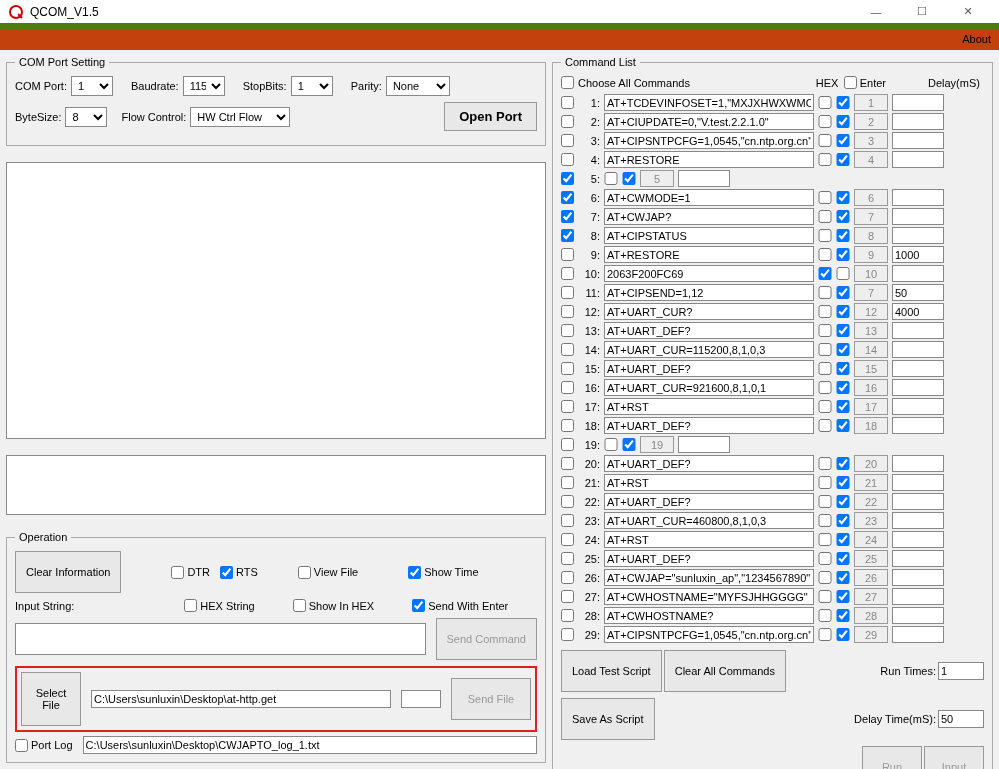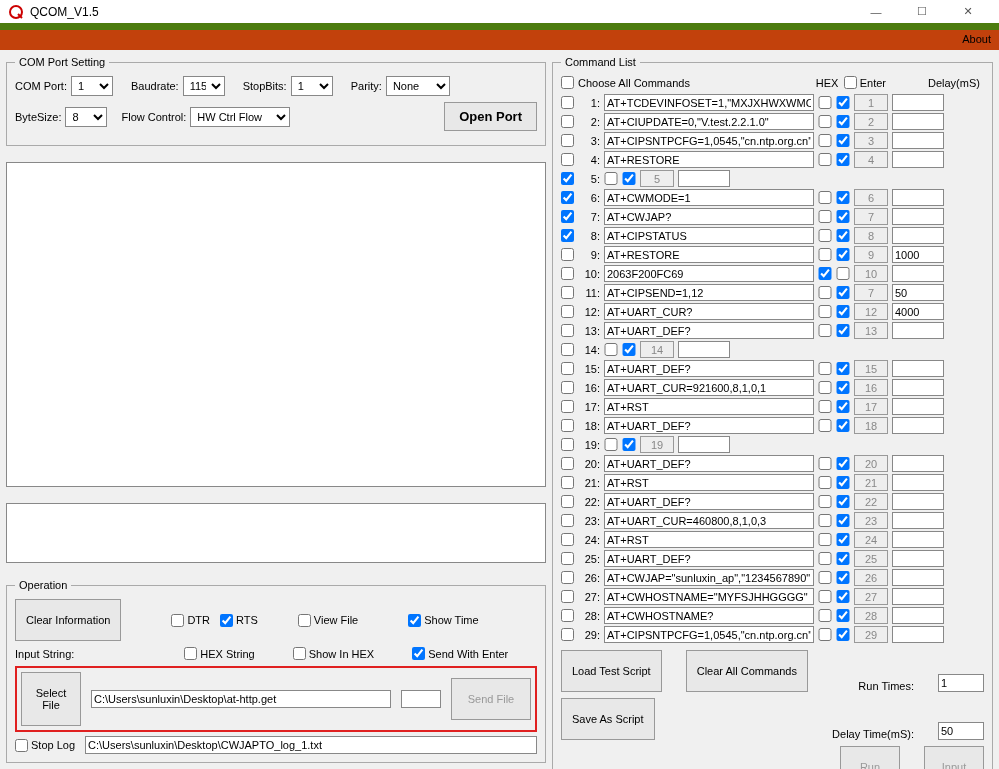--- a/index.html
+++ b/index.html
@@ -25,21 +25,21 @@
 textarea { width: 100%; height: 100%; border: none; resize: none; font-size: 11px; padding: 2px; }
 .cmd-header { display: flex; gap: 4px; align-items: center; margin-bottom: 4px; }
 .cmd-header .spacer { flex: 1; }
 .cmd-rows { display: flex; flex-direction: column; gap: 0px; }
 .cmd-row { display: flex; align-items: center; gap: 4px; height: 19px; }
 .cmd-row .num { width: 22px; text-align: right; }
 .cmd-row input[type=text].cmdtext { width: 210px; height: 17px; }
 .cmd-row input[type=text].delay { width: 52px; height: 17px; }
 .cmd-row button.numbtn { width: 34px; height: 17px; padding: 0; color: #888; background: #eee; }
 .cmd-row input[type=checkbox] { margin: 0; }
-.bottom { display: flex; gap: 24px; align-items: flex-end; margin-top: 6px; }
+.bottom { display: flex; gap: 2px; align-items: center; margin-top: 6px; }
 .redbox { border: 2px solid #e02020; padding: 4px; margin: 4px 0; }
 .op-row { display: flex; gap: 10px; align-items: center; margin-bottom: 6px; }
 .chk { display: inline-flex; align-items: center; gap: 3px; justify-content: center; }
 .hex-col { width: 14px; text-align: center; }
 .enter-col { width: 14px; text-align: center; }
 label { font-size: 11px; }
 </style>
 </head>
 <body>
 
@@ -131,32 +131,36 @@
         <span class="chk">
             <input type="checkbox" style="">
             <label>Show In HEX</label>
           </span>
         <div style="width:18px"></div>
         <span class="chk">
             <input type="checkbox" checked="" style="">
             <label>Send With Enter</label>
           </span>
       </div>
+      <div class="op-row">
+        <div style="flex:1;height:32px;border:1px solid #888;background:#fff"></div>
+        <button class="disabled">Send Command</button>
+      </div>
       <div class="redbox">
         <div class="op-row" style="margin:0">
           <button style="width:60px">Select File</button>
           <input type="text" style="flex: 1 1 0%;" value="C:\Users\sunluxin\Desktop\at-http.get">
           <div style="width:40px;height:18px;border:1px solid #888;background:#fff"></div>
           <button class="disabled" style="width:80px">Send File</button>
         </div>
       </div>
       <div class="op-row" style="margin-bottom:0">
         <span class="chk">
             <input type="checkbox" style="">
-            <label>Stop Log</label>
+            <label>Port Log</label>
           </span>
         <input type="text" style="flex: 1 1 0%;" value="C:\Users\sunluxin\Desktop\CWJAPTO_log_1.txt">
       </div>
     </fieldset>
   </div>
 
   <div class="rightcol">
     <fieldset style="flex:1;display:flex;flex-direction:column">
       <legend>Command List</legend>
       <div class="cmd-header">
@@ -284,20 +288,21 @@
             <span class="num">13:</span>
             <input type="text" class="cmdtext" value="AT+UART_DEF?" style="">
             <input type="checkbox" class="hex-col" style="">
             <input type="checkbox" checked="" class="enter-col" style="">
             <button class="numbtn">13</button>
             <input type="text" class="delay" value="" style="">
           </div>
           <div class="cmd-row">
             <input type="checkbox" style="">
             <span class="num">14:</span>
+            <input type="text" class="cmdtext" value="AT+UART_CUR=115200,8,1,0,3" style="">
             <input type="checkbox" class="hex-col" style="">
             <input type="checkbox" checked="" class="enter-col" style="">
             <button class="numbtn">14</button>
             <input type="text" class="delay" value="" style="">
           </div>
           <div class="cmd-row">
             <input type="checkbox" style="">
             <span class="num">15:</span>
             <input type="text" class="cmdtext" value="AT+UART_DEF?" style="">
             <input type="checkbox" class="hex-col" style="">

